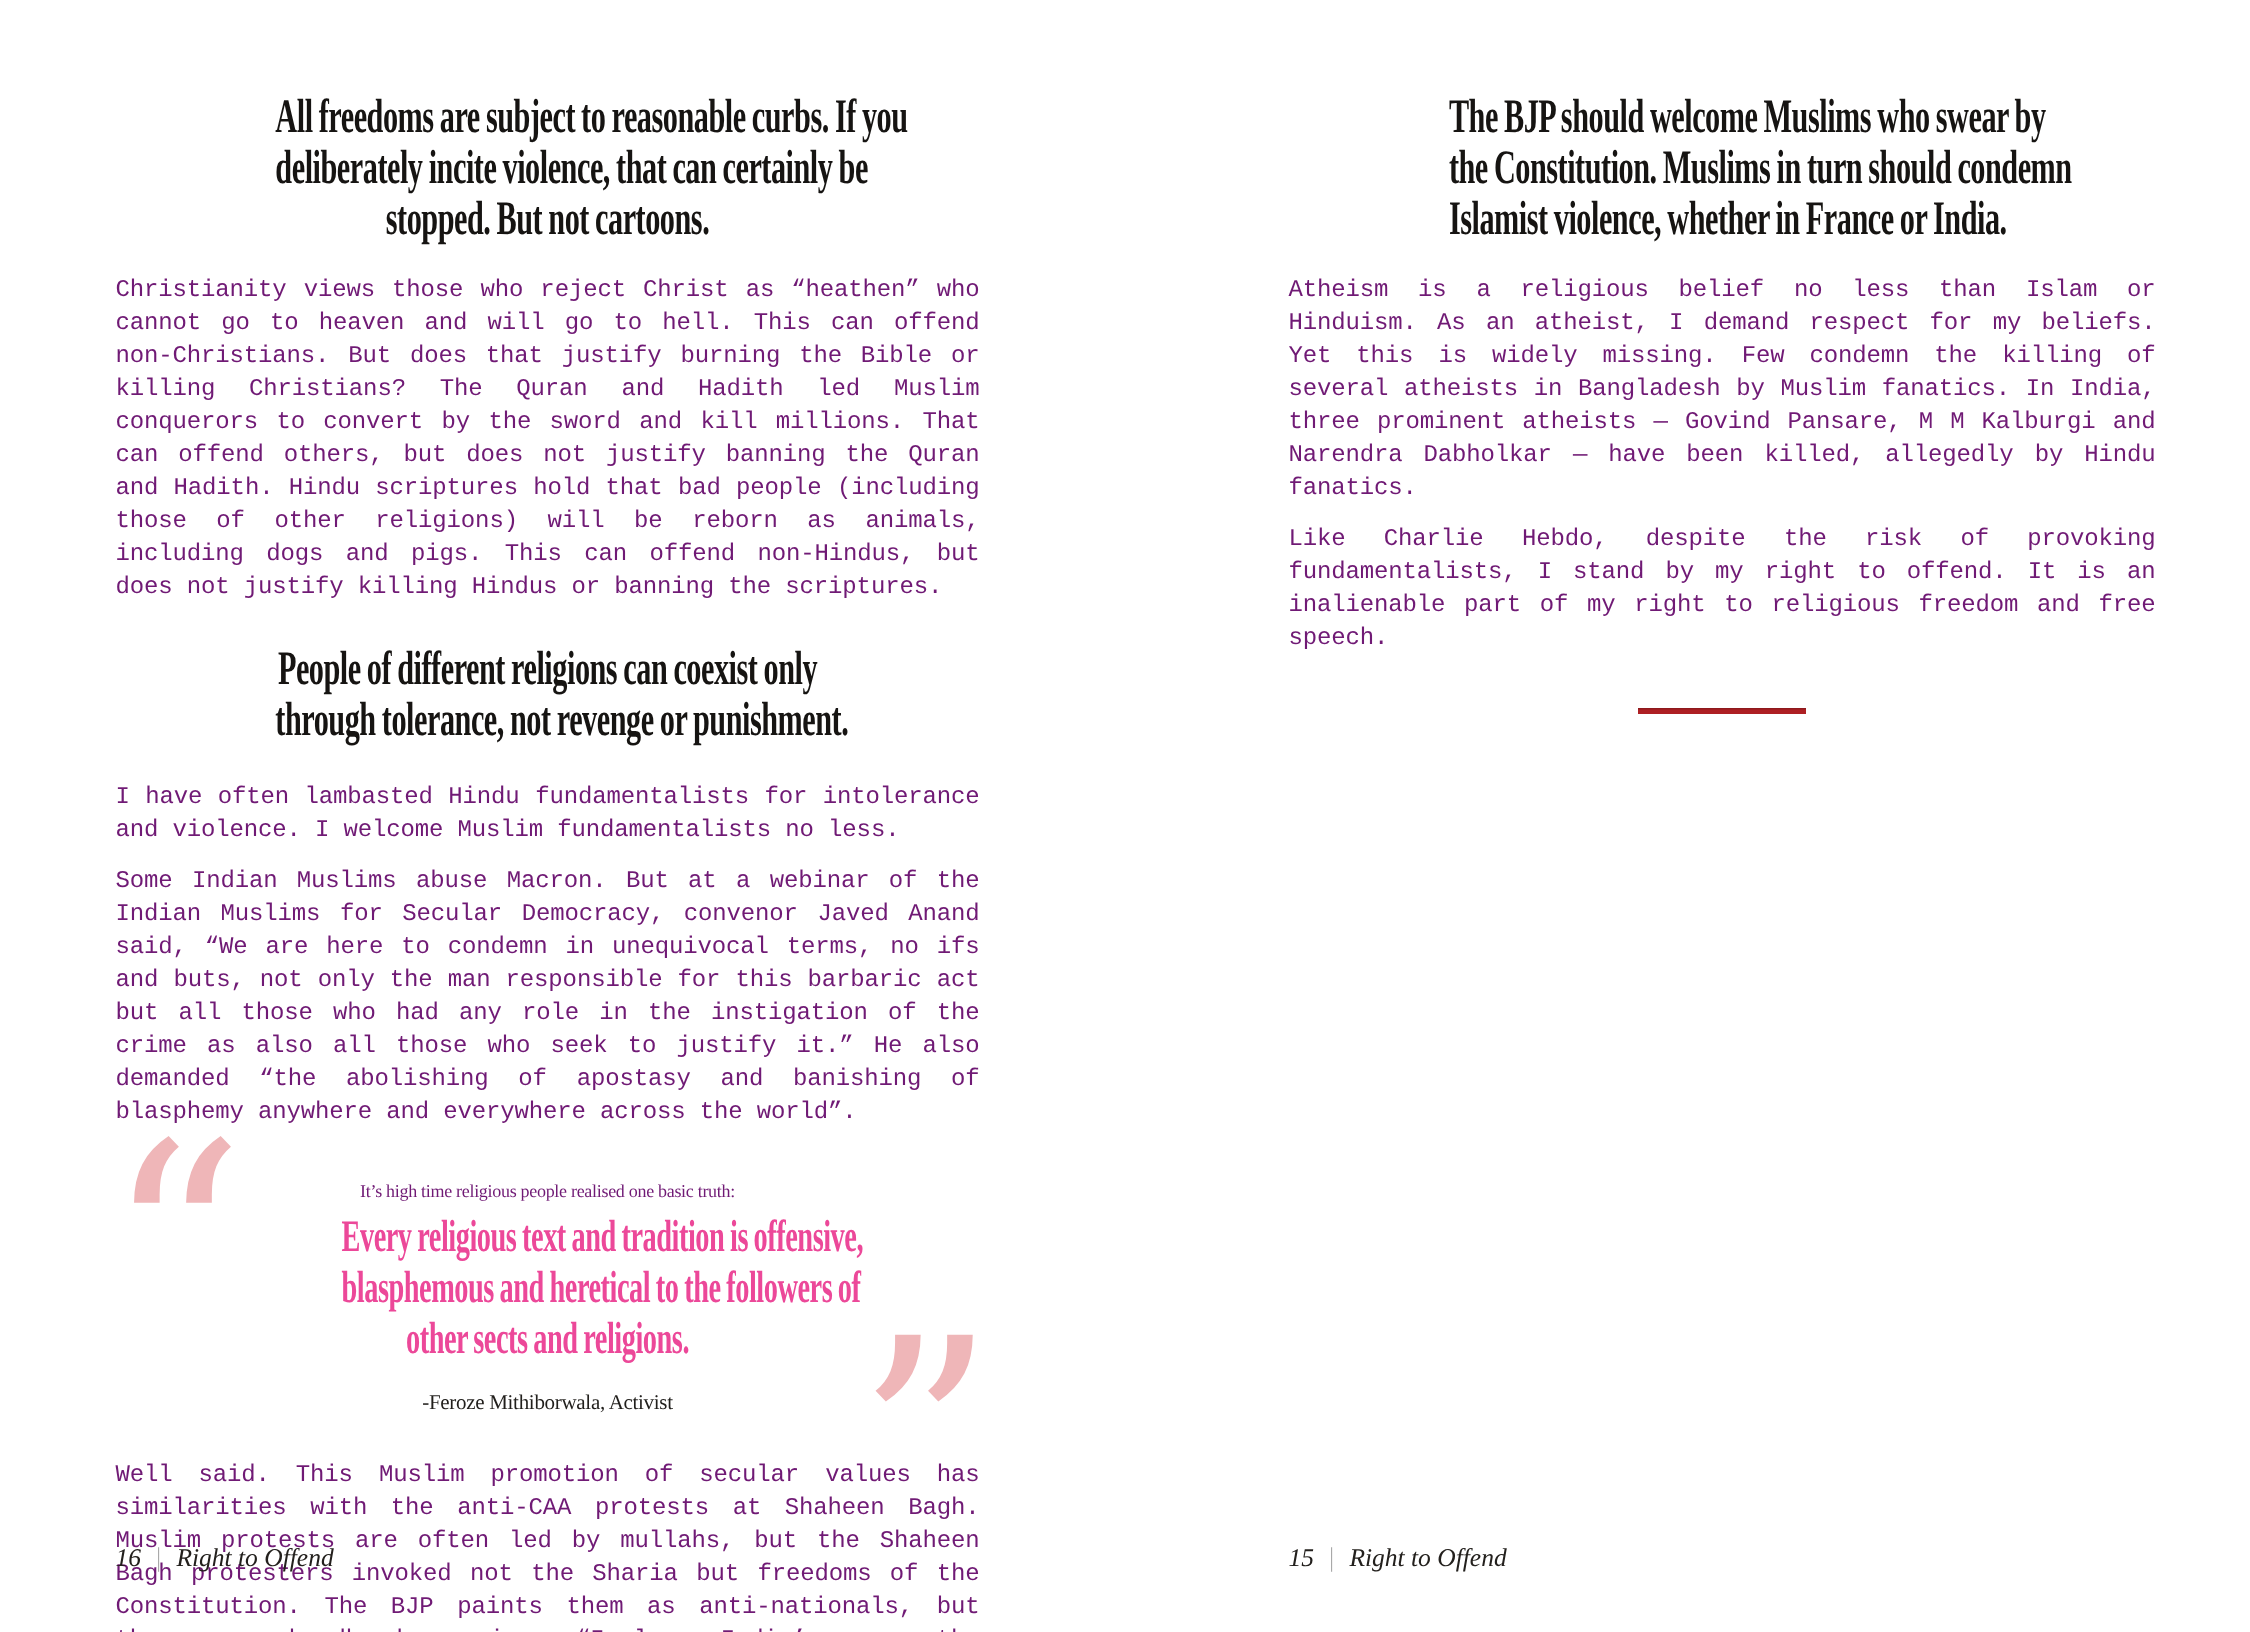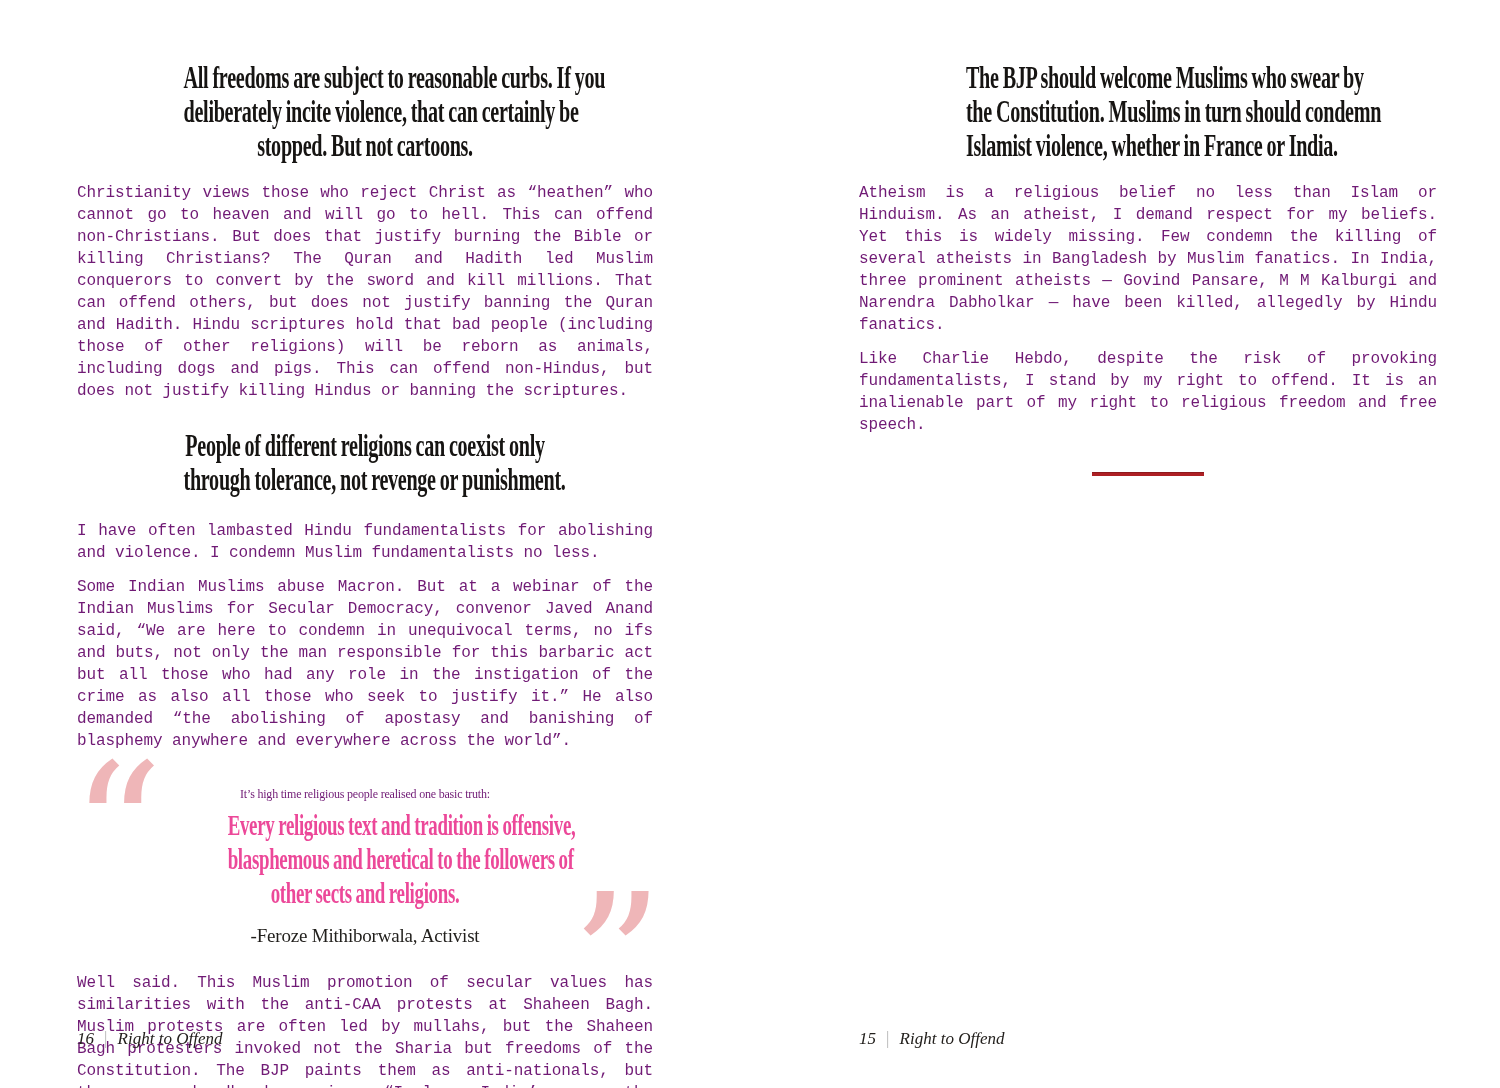--- a/index.html
+++ b/index.html
@@ -58,21 +58,21 @@
     font-size: 30px;
     line-height: 34px;
     letter-spacing: -0.5px;
     word-spacing: -1px;
     transform: scaleX(0.63);
     transform-origin: 50% 50%;
   }
   .pq-attr {
     text-align: center;
     margin-top: 14px;
-    font-size: 19px;
+    font-size: 14px;
     line-height: 24px;
     letter-spacing: -0.2px;
     color: #211f1c;
   }
   .quote-glyph {
     position: absolute;
     font-family: "DejaVu Serif", serif;
     font-size: 180px;
     line-height: 60px;
     color: #efb6b8;
@@ -116,21 +116,21 @@
       <span class="display-line">stopped. But not cartoons.</span>
     </div>
 
     <p class="body-para mt-20">Christianity views those who reject Christ as “heathen” who cannot go to heaven and will go to hell. This can offend non-Christians. But does that justify burning the Bible or killing Christians? The Quran and Hadith led Muslim conquerors to convert by the sword and kill millions. That can offend others, but does not justify banning the Quran and Hadith. Hindu scriptures hold that bad people (including those of other religions) will be reborn as animals, including dogs and pigs. This can offend non-Hindus, but does not justify killing Hindus or banning the scriptures.</p>
 
     <div class="display-heading mt-26">
       <span class="display-line">People of different religions can coexist only</span>
       <span class="display-line">through tolerance, not revenge or punishment.</span>
     </div>
 
-    <p class="body-para mt-24">I have often lambasted Hindu fundamentalists for abolishing and violence. I condemn Muslim fundamentalists no less.</p>
+    <p class="body-para mt-24">I have often lambasted Hindu fundamentalists for intolerance and violence. I welcome Muslim fundamentalists no less.</p>
 
     <p class="body-para mt-12">Some Indian Muslims abuse Macron. But at a webinar of the Indian Muslims for Secular Democracy, convenor Javed Anand said, “We are here to condemn in unequivocal terms, no ifs and buts, not only the man responsible for this barbaric act but all those who had any role in the instigation of the crime as also all those who seek to justify it.” He also demanded “the abolishing of apostasy and banishing of blasphemy anywhere and everywhere across the world”.</p>
 
     <div class="pull-quote">
       <span class="quote-glyph quote-open">“</span>
       <div class="pq-kicker">It’s high time religious people realised one basic truth:</div>
       <div class="pq-lines">
         <span class="pq-line">Every religious text and tradition is offensive,</span>
         <span class="pq-line">blasphemous and heretical to the followers of</span>
         <span class="pq-line">other sects and religions.</span>

